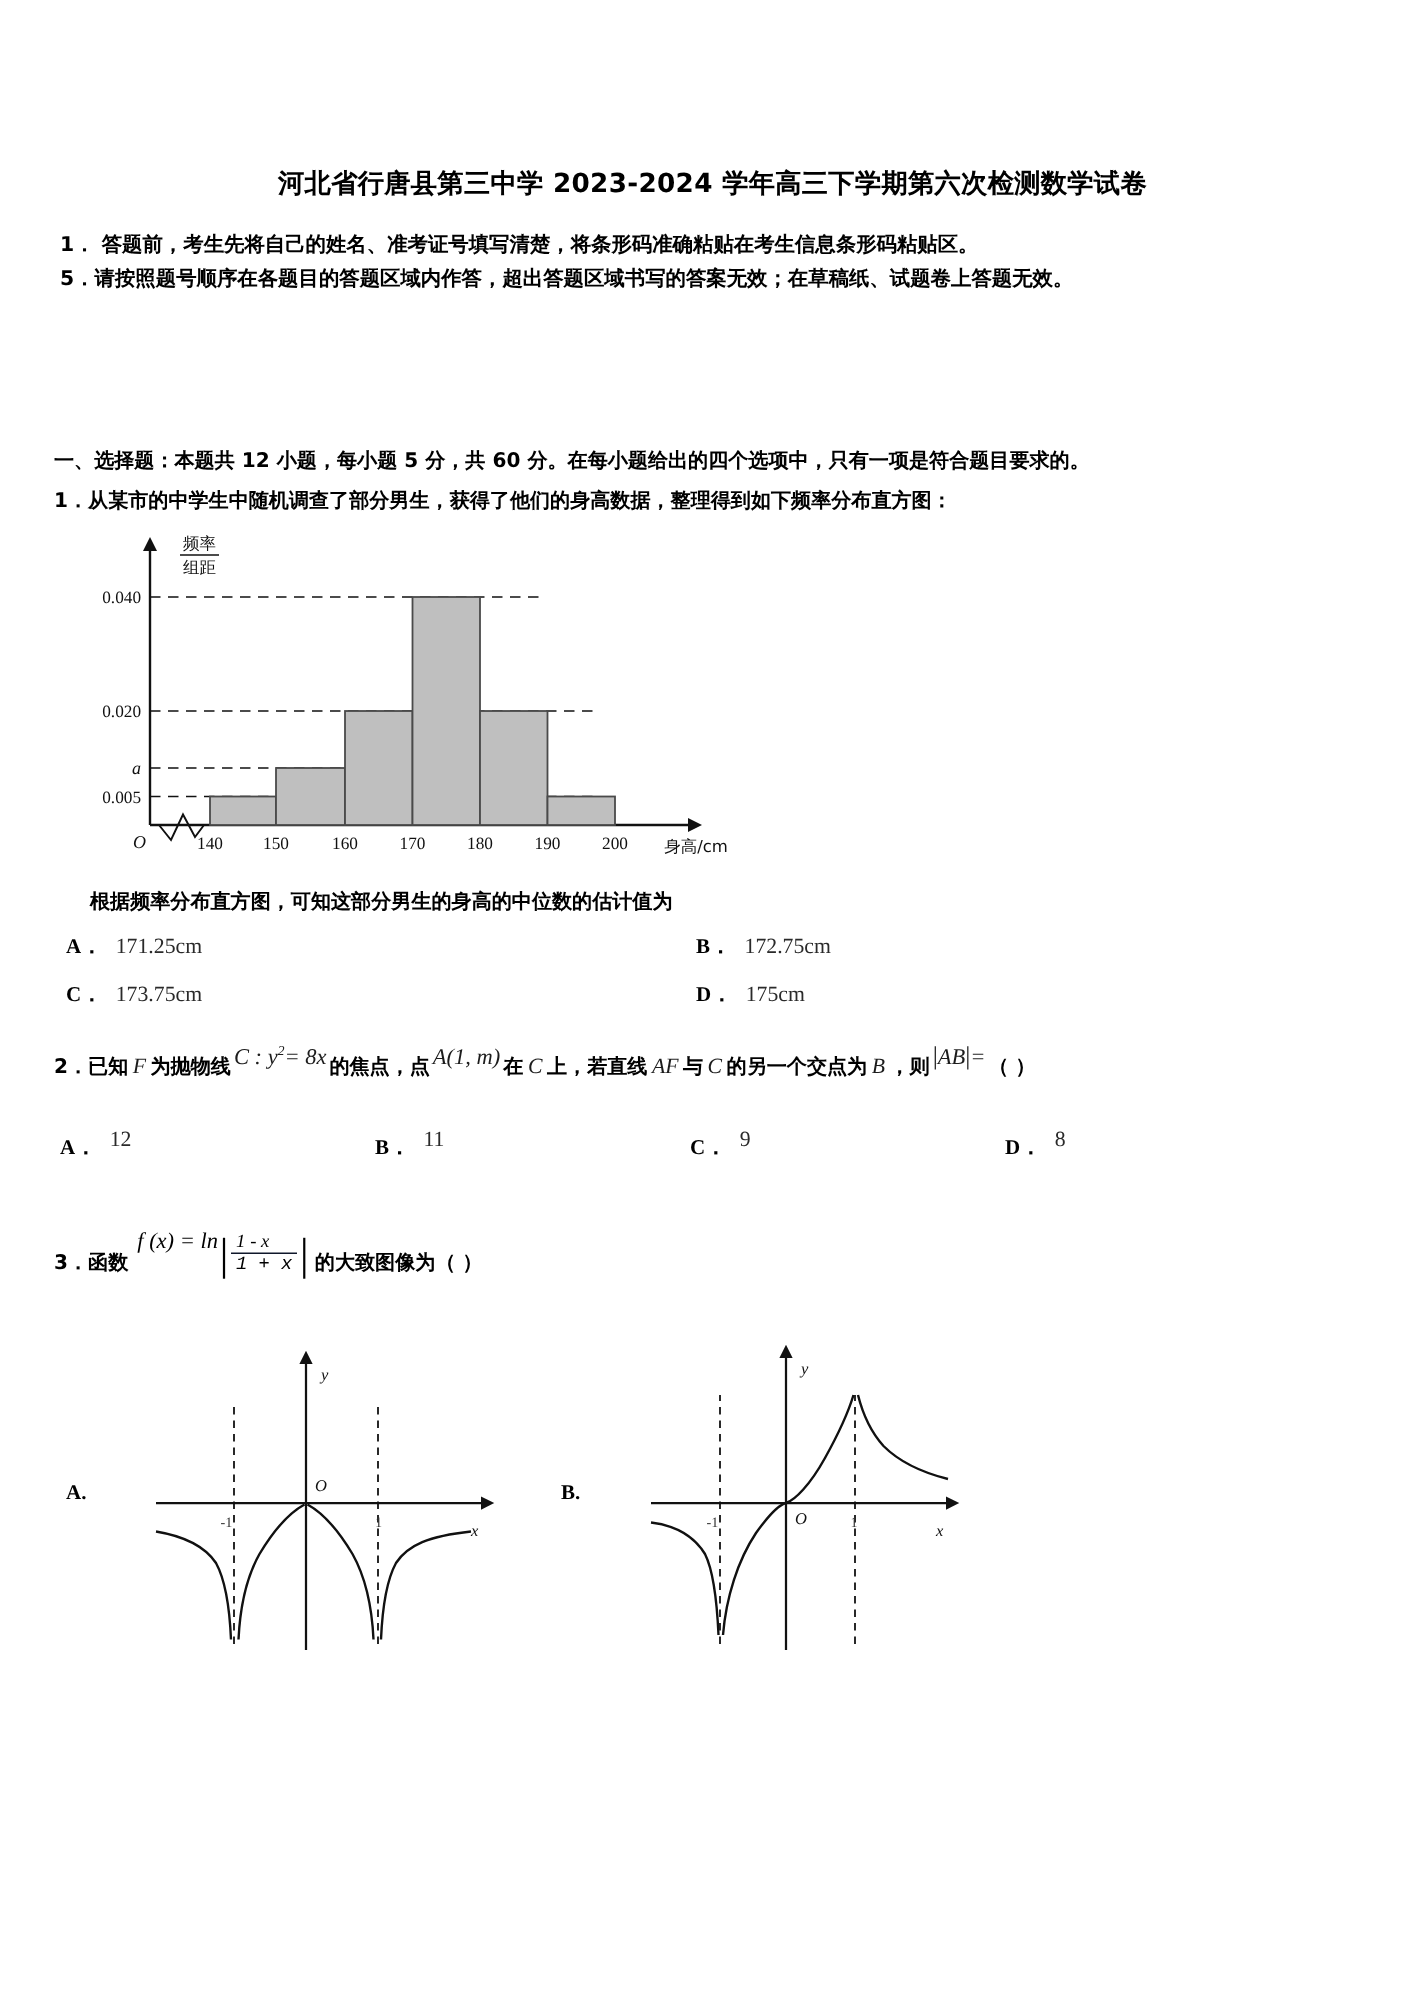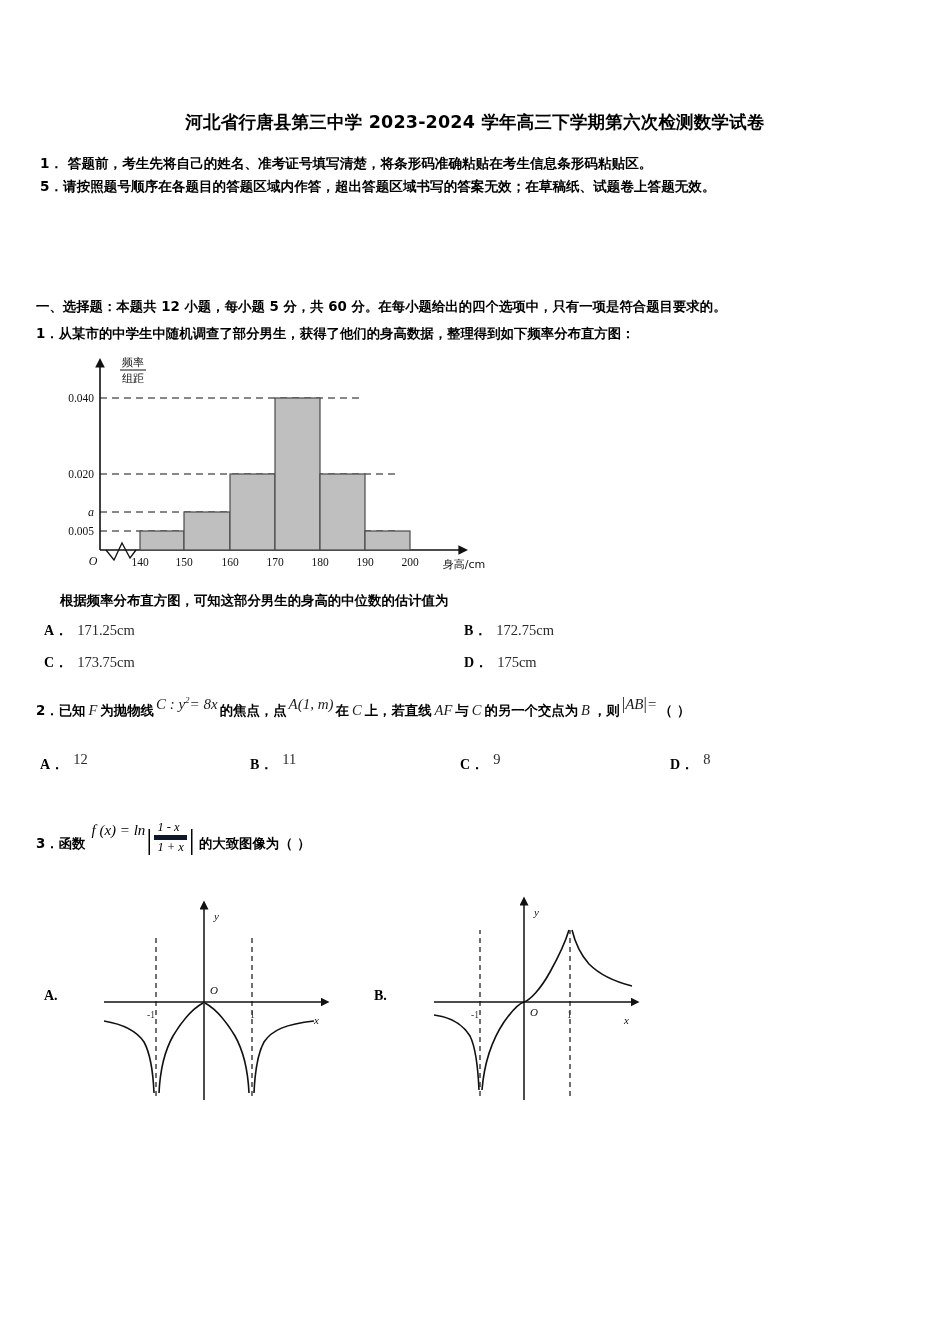--- a/index.html
+++ b/index.html
@@ -189,21 +189,21 @@
     flex-direction: column;
     font-family: "Liberation Serif", "DejaVu Serif", serif;
     font-style: italic;
     font-weight: normal;
     font-size: 12.5px;
     line-height: 1.22;
     vertical-align: middle;
     margin: 0 1px;
   }
   .frac .num { padding: 0 3px; }
-  .frac .den { padding: 0 3px; border-top: 5px solid #0f172a; }
+  .frac .den { padding: 0 3px; border-top: 1px solid #0f172a; font-family: Liberation Mono, monospace; }
   .bigbar {
     font-family: "Liberation Serif", serif;
     font-weight: normal;
     font-size: 30px;
     line-height: 0.9;
     color: #000;
     margin: 0 1px;
     position: relative;
     top: 1px;
   }

